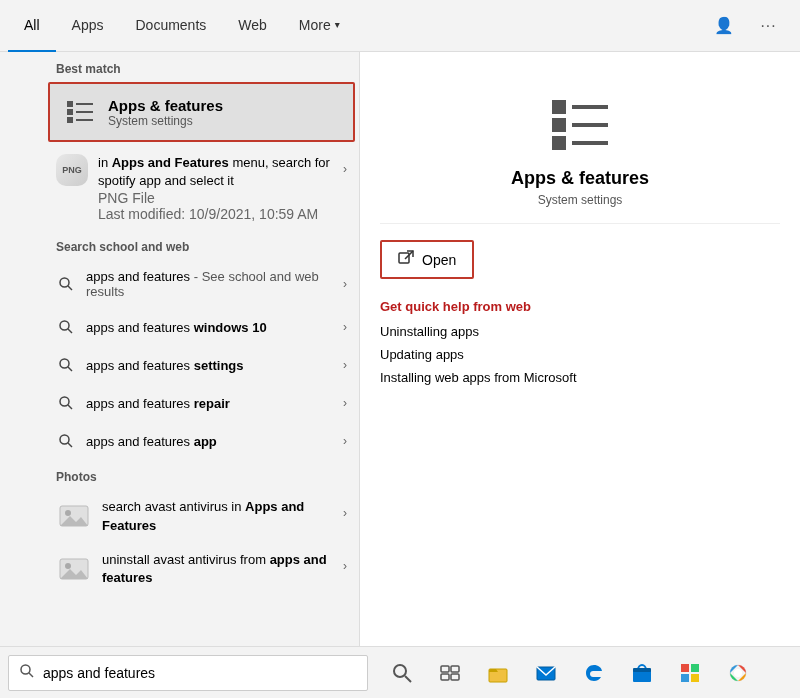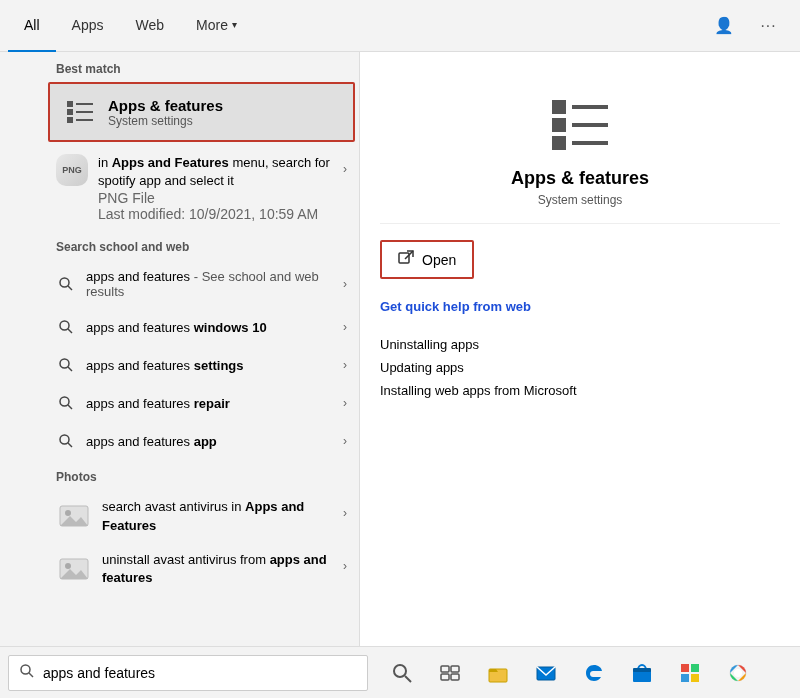--- a/index.html
+++ b/index.html
@@ -258,22 +258,22 @@
       background: #fff;
       font-size: 14px;
       color: #000;
       width: fit-content;
       margin-bottom: 20px;
       border-radius: 2px;
     }
     .quick-help-title {
       font-size: 13px;
       font-weight: 700;
-      color: #1d4ed8;
-      margin-bottom: 23px;
+      color: #b91c1c;
+      margin-bottom: 10px;
     }
     .quick-help-link {
       font-size: 13px;
       color: #000000;
       margin-bottom: 8px;
       cursor: pointer;
       display: block;
     }
 
     
@@ -339,20 +339,21 @@
       color: #555;
       font-weight: 600;
     }
   </style>
 </head>
 <body>
 
 <div class="tab-bar">
   <div class="tab active">All</div>
   <div class="tab">Apps</div>
+  <div class="tab">Documents</div>
   <div class="tab">Web</div>
   <div class="tab tab-more">
     <span>More</span>
     <span style="font-size:10px;">▾</span>
   </div>
   <div class="tab-spacer"></div>
   <div class="header-icons">
     <div class="header-icon-btn">
       <span>👤</span>
     </div>

